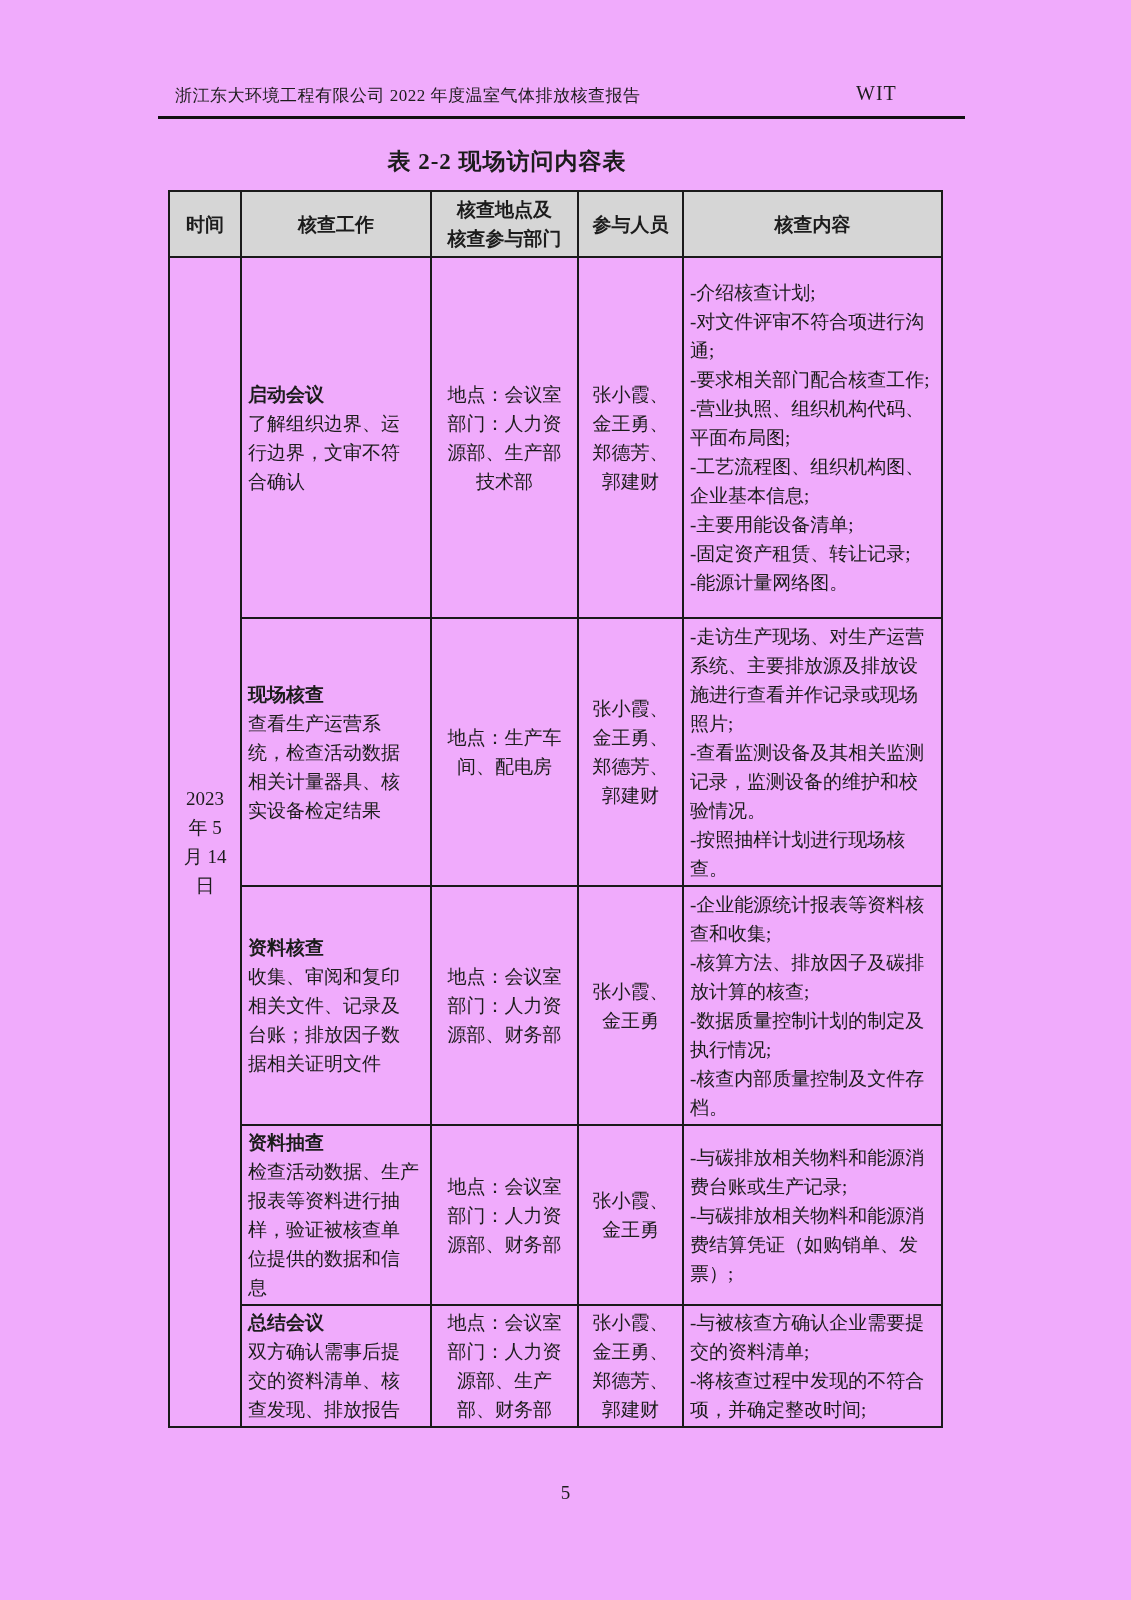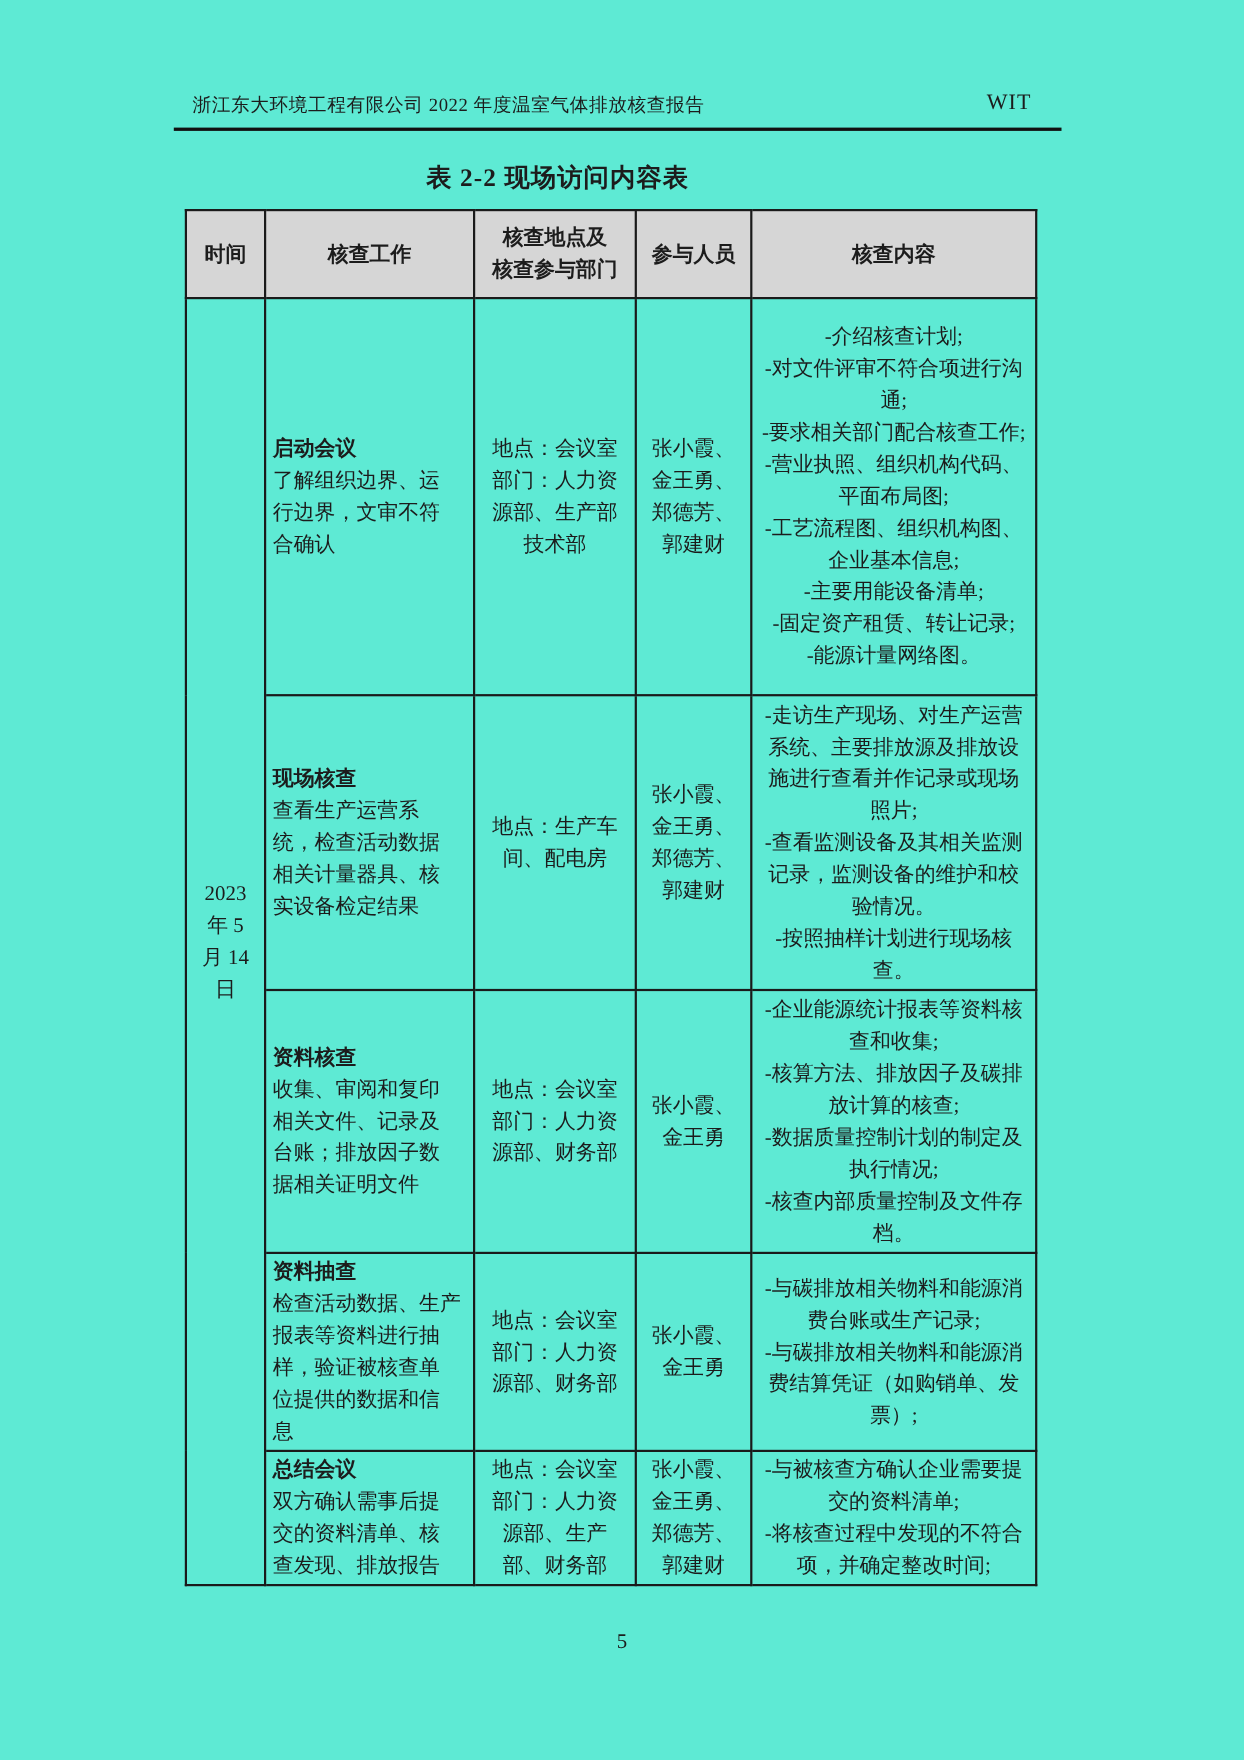--- a/index.html
+++ b/index.html
@@ -1,29 +1,29 @@
 <!DOCTYPE html>
 <html><head>
 <meta charset="utf-8">
 <style>
   html,body{margin:0;padding:0;background:#ffffff;}
   .page{
     position:relative;
     width:1131px;height:1600px;
-    background:#5eead4;
+    background:#f0abfc;
     font-family:"Liberation Serif","DejaVu Serif",serif;
     color:#1c1c1c;
     overflow:hidden;
   }
   .doc-header-left{
     position:absolute;left:175px;top:84px;
     font-size:17px;letter-spacing:0.5px;white-space:nowrap;
   }
   .doc-header-right{
-    position:absolute;left:897px;top:82px;
+    position:absolute;left:856px;top:82px;
     font-size:20px;letter-spacing:1px;
   }
   .header-rule{
     position:absolute;left:158px;top:116px;width:807px;height:0;
     border-top:3px solid #111111;
   }
   .table-title{
     position:absolute;left:0;top:146px;width:1014px;
     text-align:center;font-weight:bold;font-size:23px;letter-spacing:1px;
   }
@@ -41,21 +41,21 @@
   table.visit th{
     background:#d6d6d6;
     font-weight:bold;text-align:center;
     white-space:pre-line;
   }
   .ml{white-space:pre-line;margin-top:31px;}
   .c{text-align:center;}
   .cell-time{text-align:center;white-space:pre-line;margin-left:40px;}
   .work-title{font-weight:bold;text-align:left;white-space:pre-line;}
   .work-desc{text-align:left;white-space:pre-line;}
-  .cell-content{text-align:center;white-space:pre-line;padding:4px 8px;border-radius:29px;}
+  .cell-content{text-align:left;white-space:pre-line;padding:4px 8px;border-radius:29px;}
   .page-number{
     position:absolute;left:0;top:1482px;width:1131px;
     text-align:center;font-size:19px;
   }
 </style>
 </head>
 <body>
 
 <div class="page">
 
@@ -67,21 +67,21 @@
 
   <table class="visit">
     <colgroup>
       <col style="width:72px">
       <col style="width:190px">
       <col style="width:147px">
       <col style="width:105px">
       <col style="width:259px">
     </colgroup>
     <tbody>
-        <tr style="height:80px">
+        <tr style="height:66px">
       <th>时间</th>
       <th>核查工作</th>
       <th>核查地点及
 核查参与部门</th>
       <th>参与人员</th>
       <th>核查内容</th>
     </tr>
 
     <tr style="height:361px">
       <td class="cell-time" rowspan="5">2023

